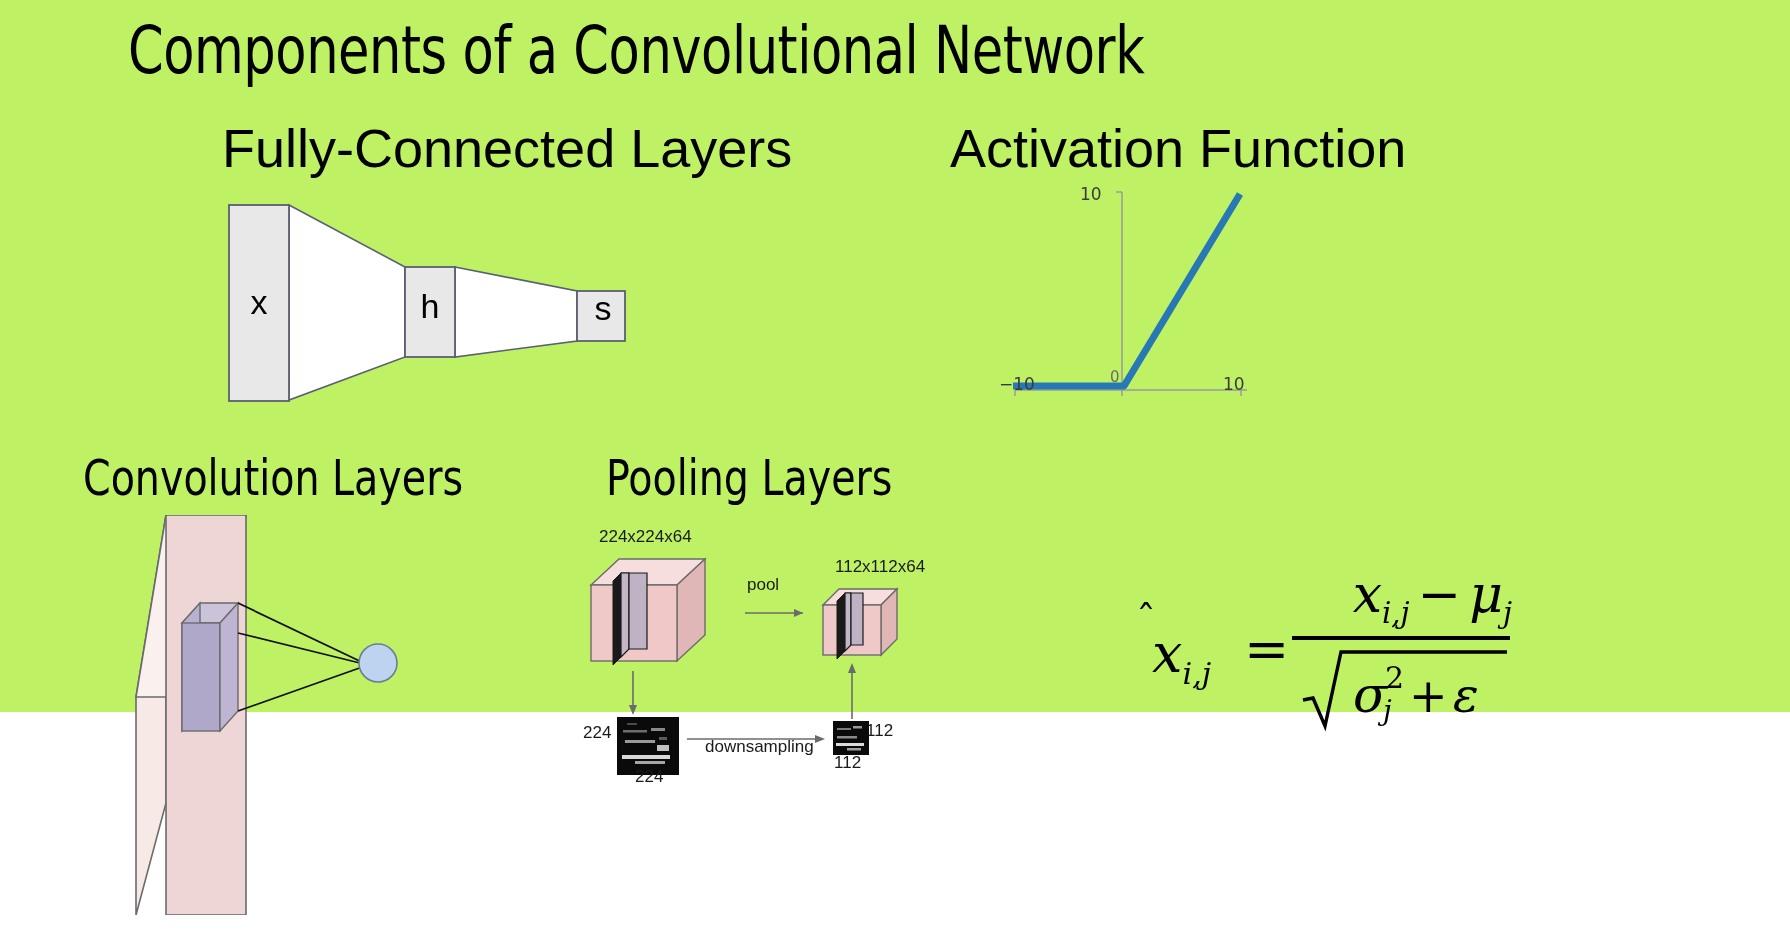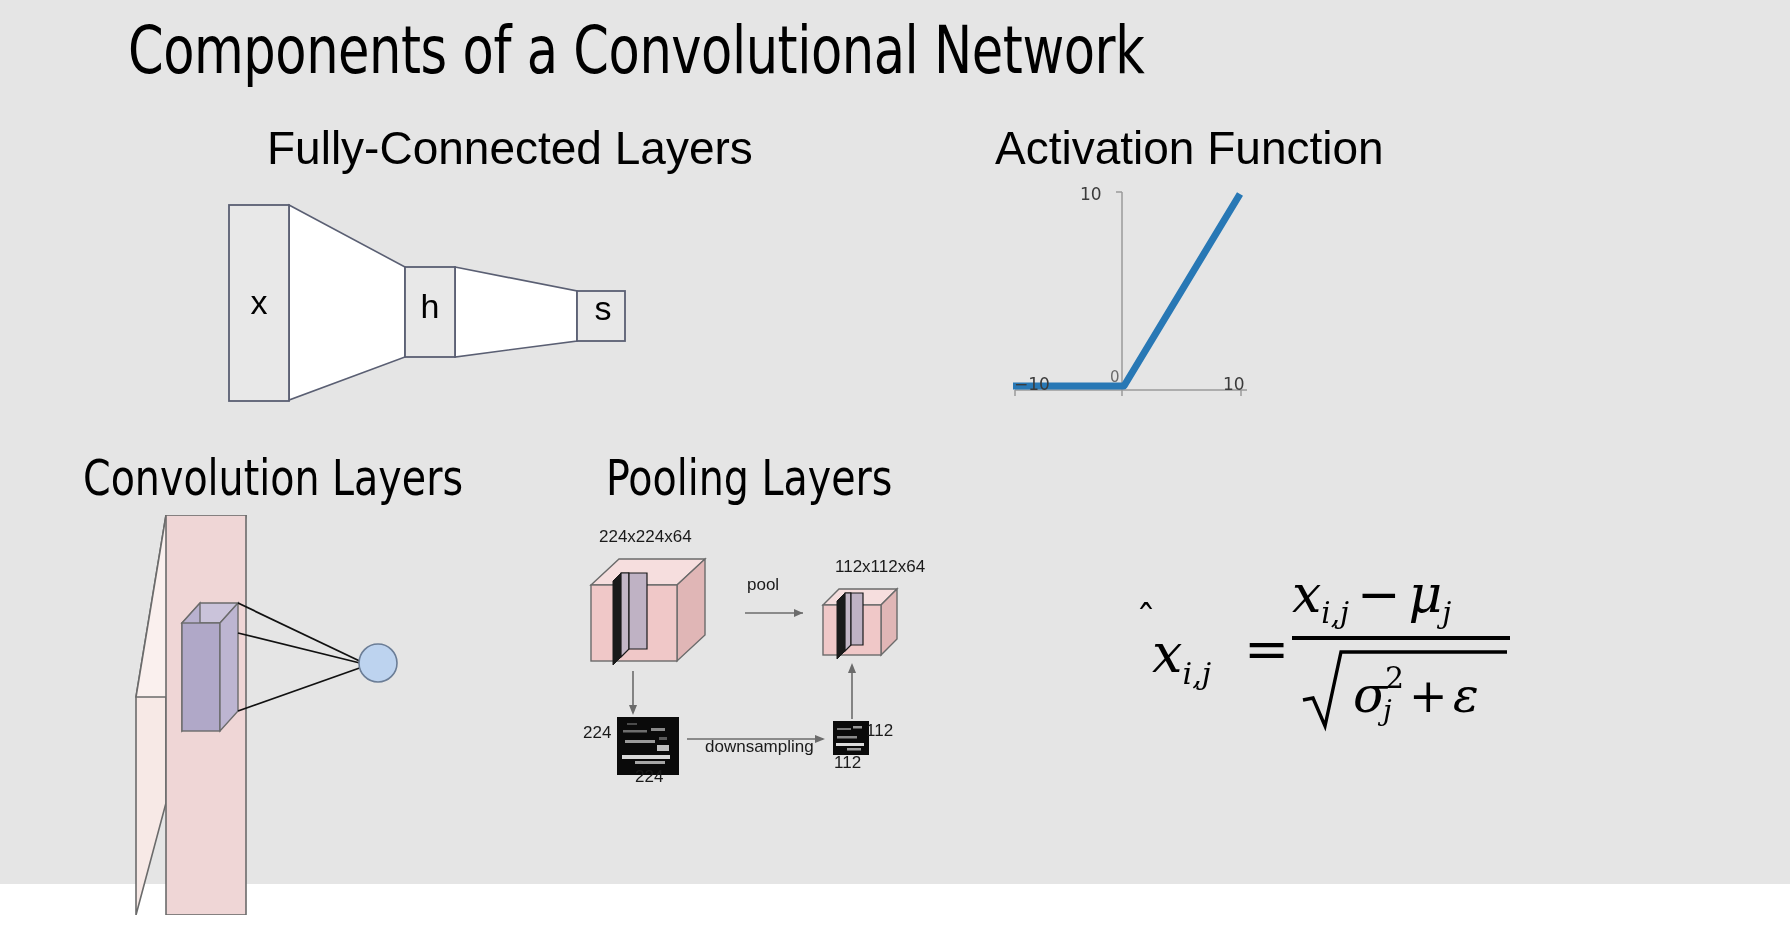--- a/index.html
+++ b/index.html
@@ -12,22 +12,22 @@
     height: 932px;
     position: relative;
     overflow: hidden;
     font-family: "Liberation Sans", sans-serif;
     color: #000000;
   }
   .slide {
     position: absolute;
     left: 0; top: 0;
     width: 1790px;
-    height: 884px;
-    background: #e5e5e5;
+    height: 712px;
+    background: #bef264;
   }
   
   #slide-title {
     position: absolute;
     left: 128px;
     top: 12px;
     width: 1400px;
     font-family: "DejaVu Sans Condensed", "Liberation Sans Narrow", "Liberation Sans", sans-serif;
     font-size: 66px;
     font-weight: 400;
@@ -39,23 +39,22 @@
   }
   
   .section-heading {
     position: absolute;
     font-weight: 400;
     white-space: nowrap;
     color: #000;
   }
   .heading-regular {
     font-family: "Liberation Sans", sans-serif;
-    font-size: 46px;
+    font-size: 54px;
     line-height: 52px;
-    margin-left: 45px;
   }
   .heading-condensed {
     font-family: "DejaVu Sans Condensed", "Liberation Sans Narrow", "Liberation Sans", sans-serif;
     font-size: 50px;
     line-height: 56px;
     font-weight: 400;
     transform: scaleX(0.88);
     transform-origin: left center;
   }
   #heading-fc      { left: 222px;  top: 122px; }
@@ -93,21 +92,21 @@
     height: 240px;
   }
   .relu-tick {
     position: absolute;
     font-family: "DejaVu Sans", sans-serif;
     font-size: 17px;
     color: #3b3b3b;
     white-space: nowrap;
   }
   #relu-tick-y10  { left: 95px;  top: 6px; }
-  #relu-tick-xneg { left: 29px;  top: 196px; }
+  #relu-tick-xneg { left: 14px;  top: 196px; }
   #relu-tick-x0   { left: 125px; top: 190px; color:#6b6b6b; font-size: 15px;}
   #relu-tick-x10  { left: 238px; top: 196px; }
 
   
   #conv-diagram {
     position: absolute;
     left: 120px;
     top: 515px;
     width: 330px;
     height: 400px;
@@ -165,21 +164,21 @@
     position: absolute;
     left: 140px;
     top: 0px;
     width: 220px;
   }
   #norm-num {
     position: absolute;
     left: 0px;
     top: 4px;
     width: 220px;
-    text-align: left;
+    text-align: right;
     font-size: 52px;
     white-space: nowrap;
   }
   #norm-bar {
     position: absolute;
     left: 0px;
     top: 76px;
     width: 218px;
     height: 4px;
     background: #000;

